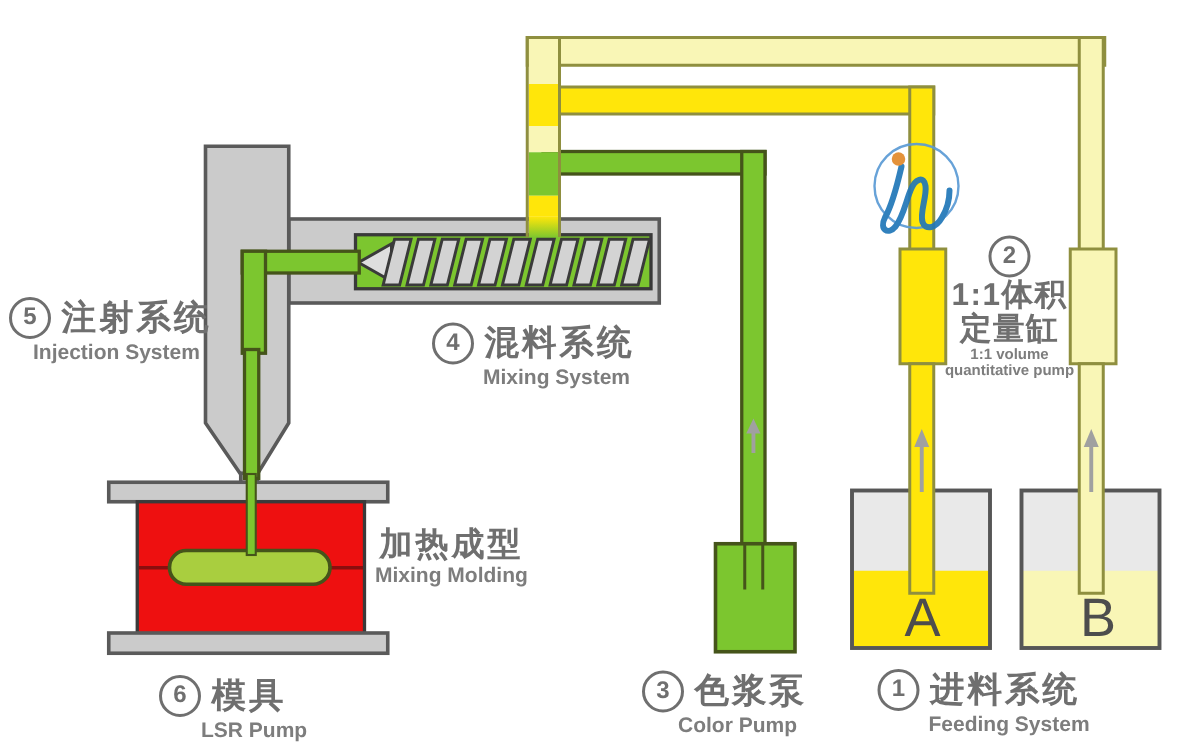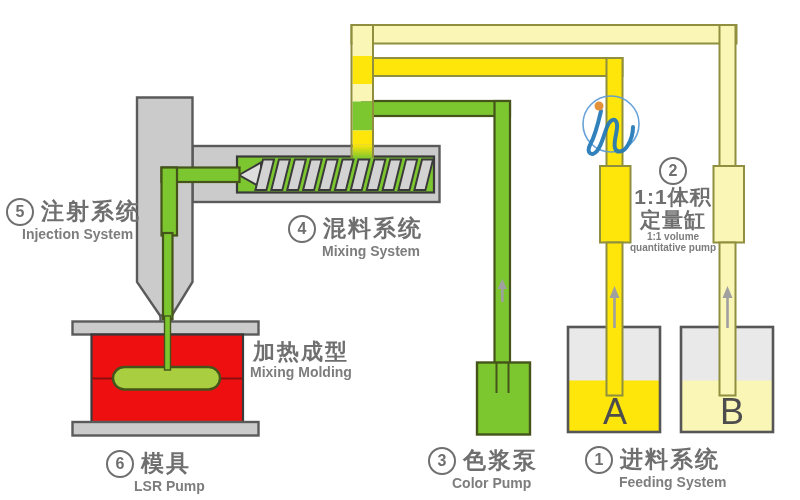--- a/index.html
+++ b/index.html
@@ -155,21 +155,21 @@
   </div>
 
   <div class="lab" style="left:106px;top:450px;">
     <div class="row">
       <span class="num">6</span>
       <span class="zh">模具</span>
     </div>
     <div class="en" style="margin-left:28px;">LSR Pump</div>
   </div>
 
-  <div class="lab col" style="left:250px;top:340px;">
+  <div class="lab col" style="left:250px;top:351px;">
     <div class="zh" style="font-size:22px;">加热成型</div>
     <div class="en">Mixing Molding</div>
   </div>
 
   <div class="lab" style="left:428px;top:447px;">
     <div class="row">
       <span class="num">3</span>
       <span class="zh">色浆泵</span>
     </div>
     <div class="en" style="margin-left:24px;">Color Pump</div>

